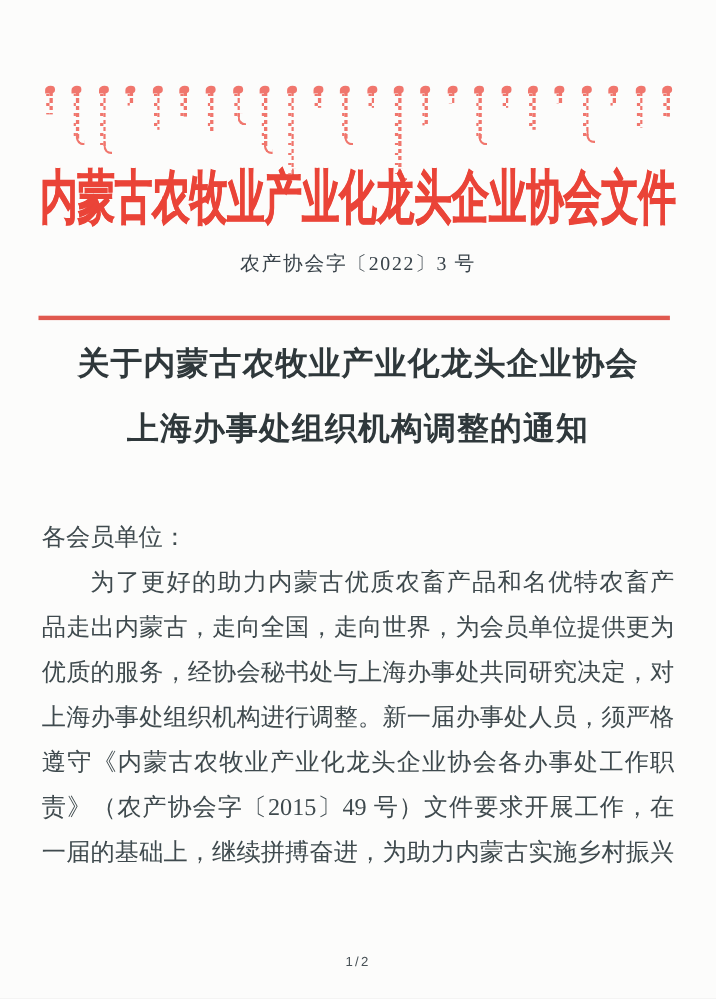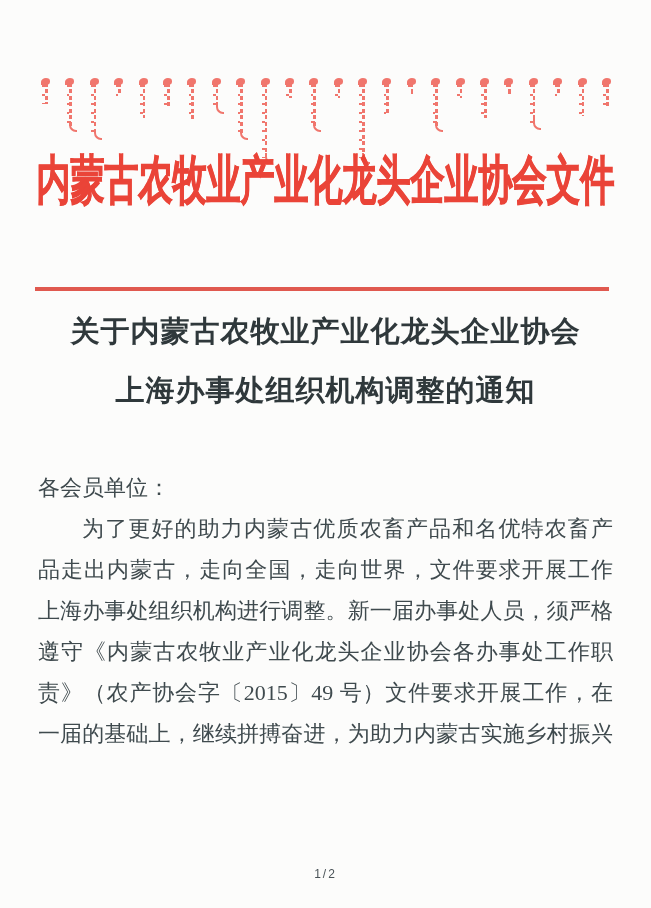--- a/index.html
+++ b/index.html
@@ -170,33 +170,35 @@
       <div class="m-word" style="height: 32px;">
         <span class="head"></span>
         <span class="stem"></span>
       </div>
     </div>
 
   <div class="org-title-row">
     <span class="org-title">内蒙古农牧业产业化龙头企业协会文件</span>
   </div>
 
+  <div class="doc-number">农产协会字〔2022〕3 号</div>
 
   <div class="red-rule"></div>
 
   <div class="notice-title">
     <div class="t-line">关于内蒙古农牧业产业化龙头企业协会</div>
     <div class="t-line">上海办事处组织机构调整的通知</div>
   </div>
 
   <div class="body-block">
     <div class="body-line">各会员单位：</div>
     <div id="body-lines">
         <div class="body-line just indent">为了更好的助力内蒙古优质农畜产品和名优特农畜产</div>
-        <div class="body-line just">品走出内蒙古，走向全国，走向世界，文件要求开展工作</div>
+        <div class="body-line just">品走出内蒙古，走向全国，走向世界，为会员单位提供更为</div>
+        <div class="body-line just">优质的服务，经协会秘书处与上海办事处共同研究决定，对</div>
         <div class="body-line just">上海办事处组织机构进行调整。新一届办事处人员，须严格</div>
         <div class="body-line just">遵守《内蒙古农牧业产业化龙头企业协会各办事处工作职</div>
         <div class="body-line just">责》（农产协会字〔2015〕49 号）文件要求开展工作，在上</div>
         <div class="body-line just">一届的基础上，继续拼搏奋进，为助力内蒙古实施乡村振兴</div>
       </div>
   </div>
 
   <div class="page-number">1/2</div>
 
 </div>

